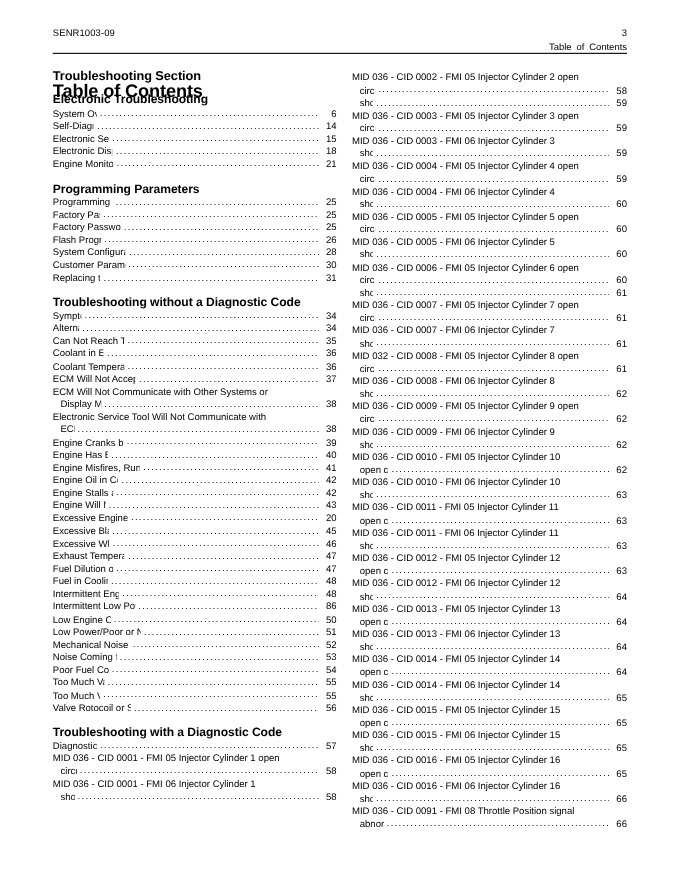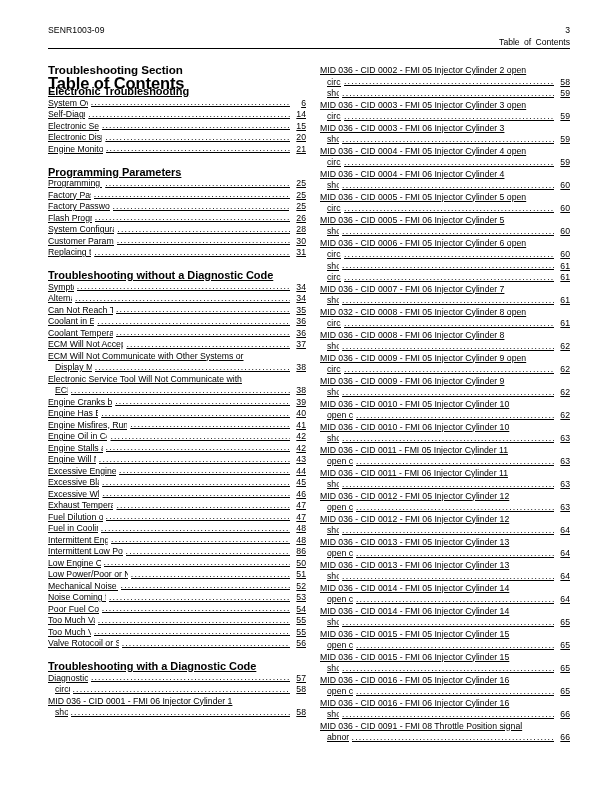--- a/index.html
+++ b/index.html
@@ -93,21 +93,20 @@
 
   .section-title {
     font-size: 11.6px;
     font-weight: bold;
     letter-spacing: -0.05px;
     margin: 0 0 10px 0;
     line-height: 13px;
   }
   .group {
     margin: 0 0 11.5px 0;
-    text-decoration: underline;
   }
   .group-heading {
     font-size: 11px;
     font-weight: bold;
     line-height: 11.5px;
     white-space: nowrap;
     letter-spacing: -0.05px;
   }
 
   
@@ -191,21 +190,21 @@
             <div class="entry-line">
               <span class="etext">Electronic Service Tools</span>
               <span class="leader"></span>
               <span class="pg">15</span>
             </div>
           </div>
           <div class="entry">
             <div class="entry-line">
               <span class="etext">Electronic Display Module</span>
               <span class="leader"></span>
-              <span class="pg">20</span>
+              <span class="pg">18</span>
             </div>
           </div>
           <div class="entry">
             <div class="entry-line">
               <span class="etext">Engine Monitoring System</span>
               <span class="leader"></span>
               <span class="pg">21</span>
             </div>
           </div>
         </div>
@@ -364,21 +363,21 @@
             <div class="entry-line">
               <span class="etext">Engine Will Not Crank</span>
               <span class="leader"></span>
               <span class="pg">43</span>
             </div>
           </div>
           <div class="entry">
             <div class="entry-line">
               <span class="etext">Excessive Engine Oil Consumption</span>
               <span class="leader"></span>
-              <span class="pg">44</span>
+              <span class="pg">20</span>
             </div>
           </div>
           <div class="entry">
             <div class="entry-line">
               <span class="etext">Excessive Black Smoke</span>
               <span class="leader"></span>
               <span class="pg">45</span>
             </div>
           </div>
           <div class="entry">
@@ -483,20 +482,23 @@
         <div class="group">
           <div class="group-heading">Troubleshooting with a Diagnostic Code</div>
           <div class="entry">
             <div class="entry-line">
               <span class="etext">Diagnostic Codes</span>
               <span class="leader"></span>
               <span class="pg">57</span>
             </div>
           </div>
           <div class="entry">
+            <div class="entry-line nofill">
+              <span class="etext">MID 036 - CID 0001 - FMI 05 Injector Cylinder 1 open</span>
+            </div>
             <div class="entry-line indent">
               <span class="etext">circuit</span>
               <span class="leader"></span>
               <span class="pg">58</span>
             </div>
           </div>
           <div class="entry">
             <div class="entry-line nofill">
               <span class="etext">MID 036 - CID 0001 - FMI 06 Injector Cylinder 1</span>
             </div>
@@ -601,20 +603,23 @@
             </div>
           </div>
           <div class="entry">
             <div class="entry-line indent">
               <span class="etext">short</span>
               <span class="leader"></span>
               <span class="pg">61</span>
             </div>
           </div>
           <div class="entry">
+            <div class="entry-line nofill">
+              <span class="etext">MID 036 - CID 0007 - FMI 05 Injector Cylinder 7 open</span>
+            </div>
             <div class="entry-line indent">
               <span class="etext">circuit</span>
               <span class="leader"></span>
               <span class="pg">61</span>
             </div>
           </div>
           <div class="entry">
             <div class="entry-line nofill">
               <span class="etext">MID 036 - CID 0007 - FMI 06 Injector Cylinder 7</span>
             </div>

